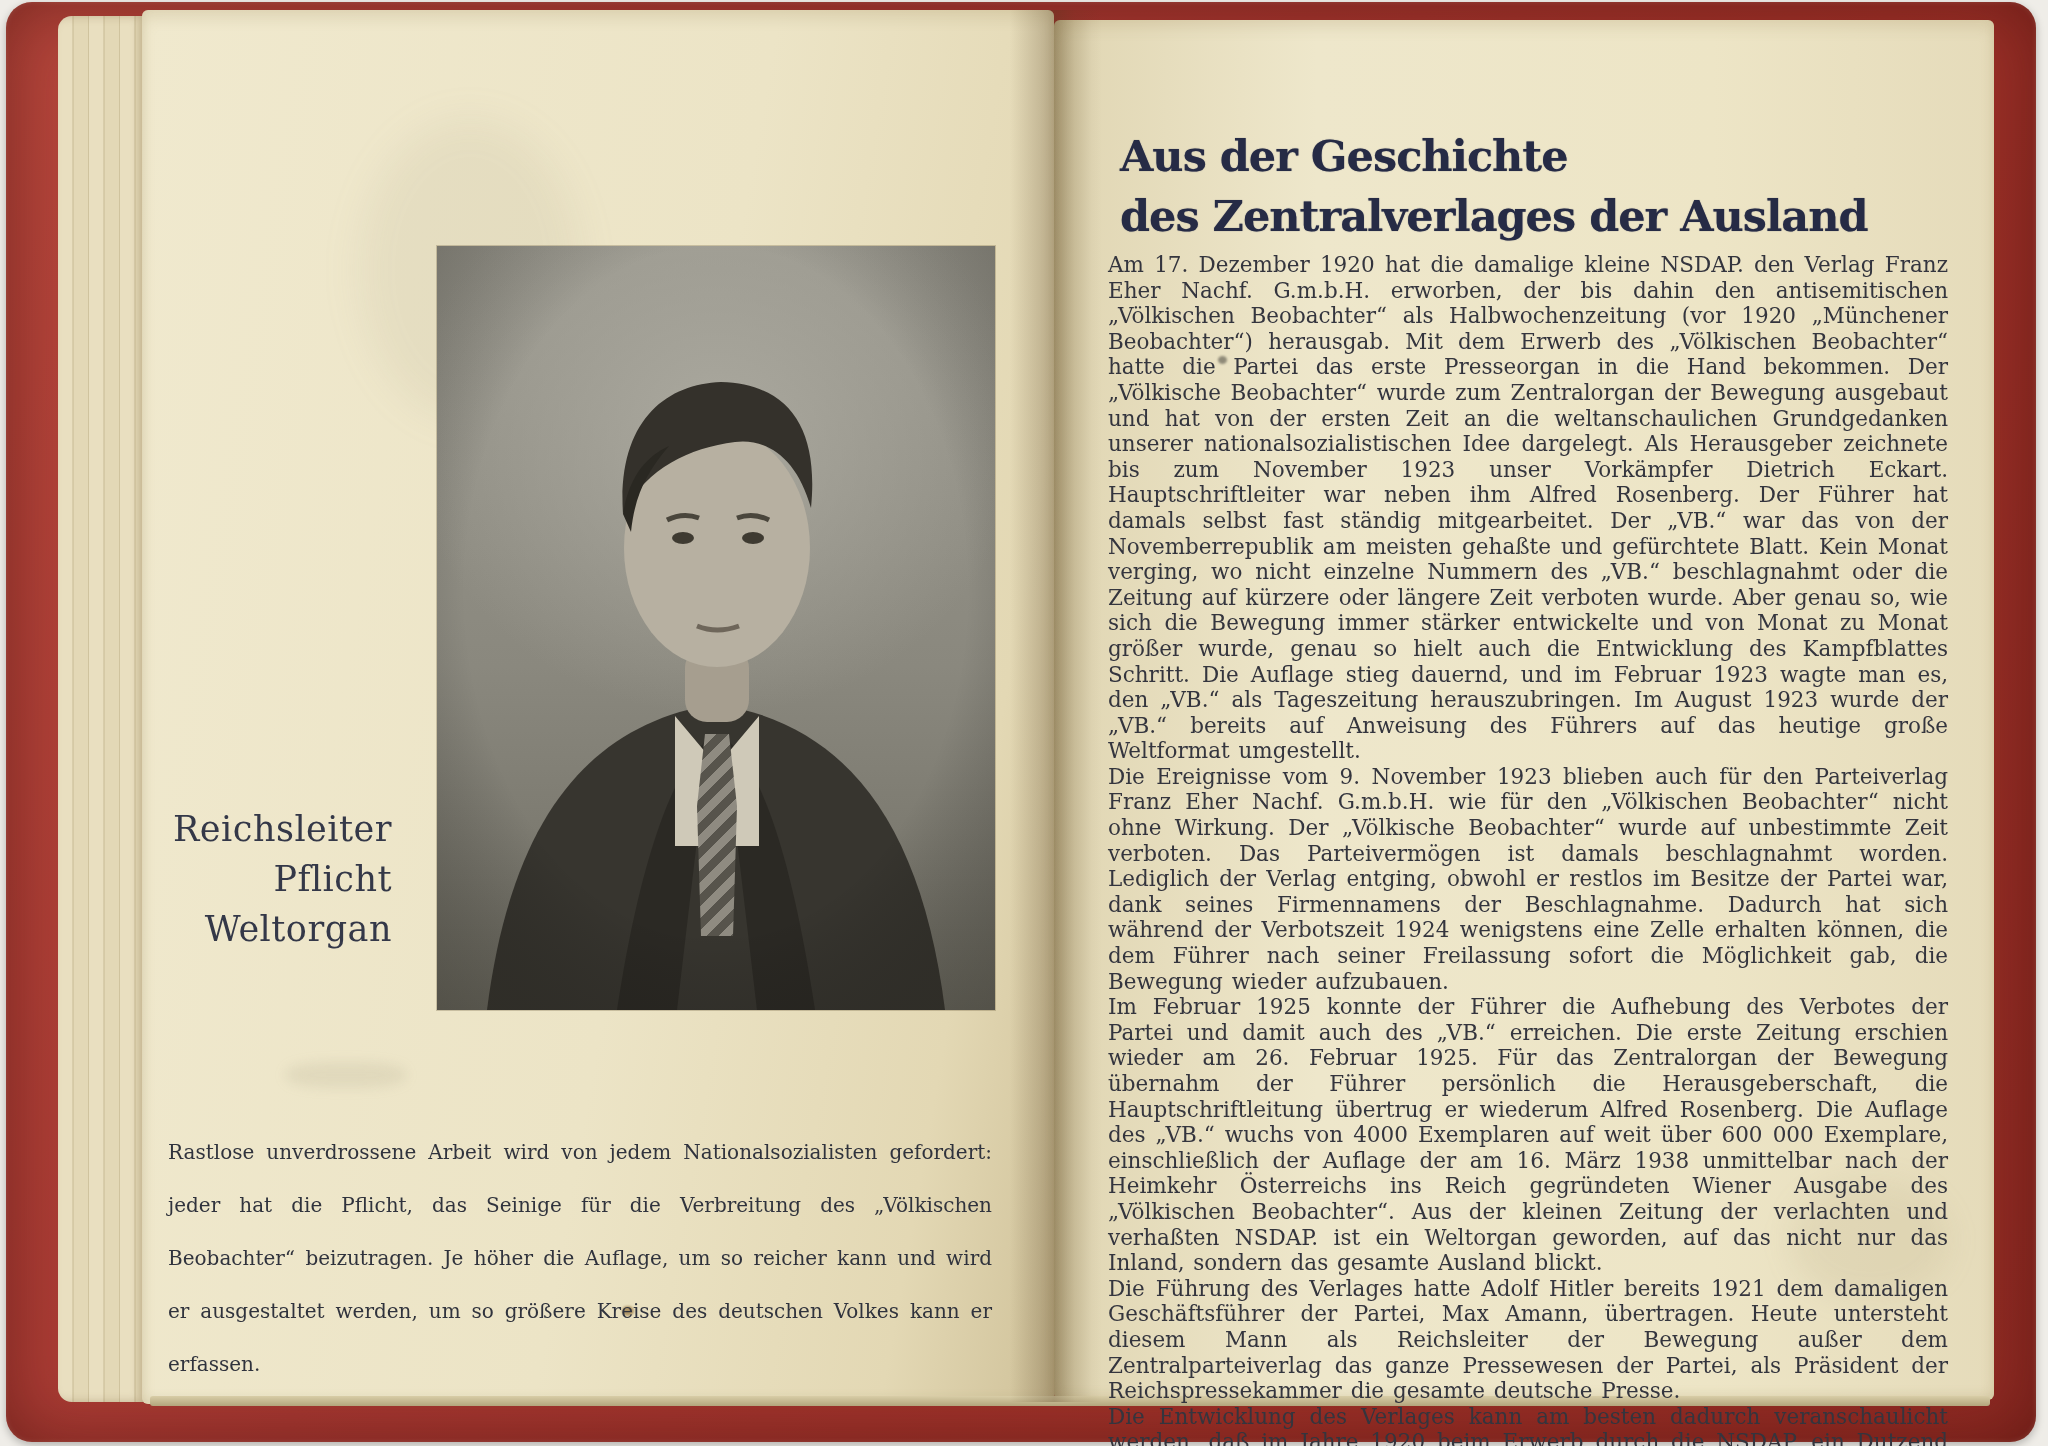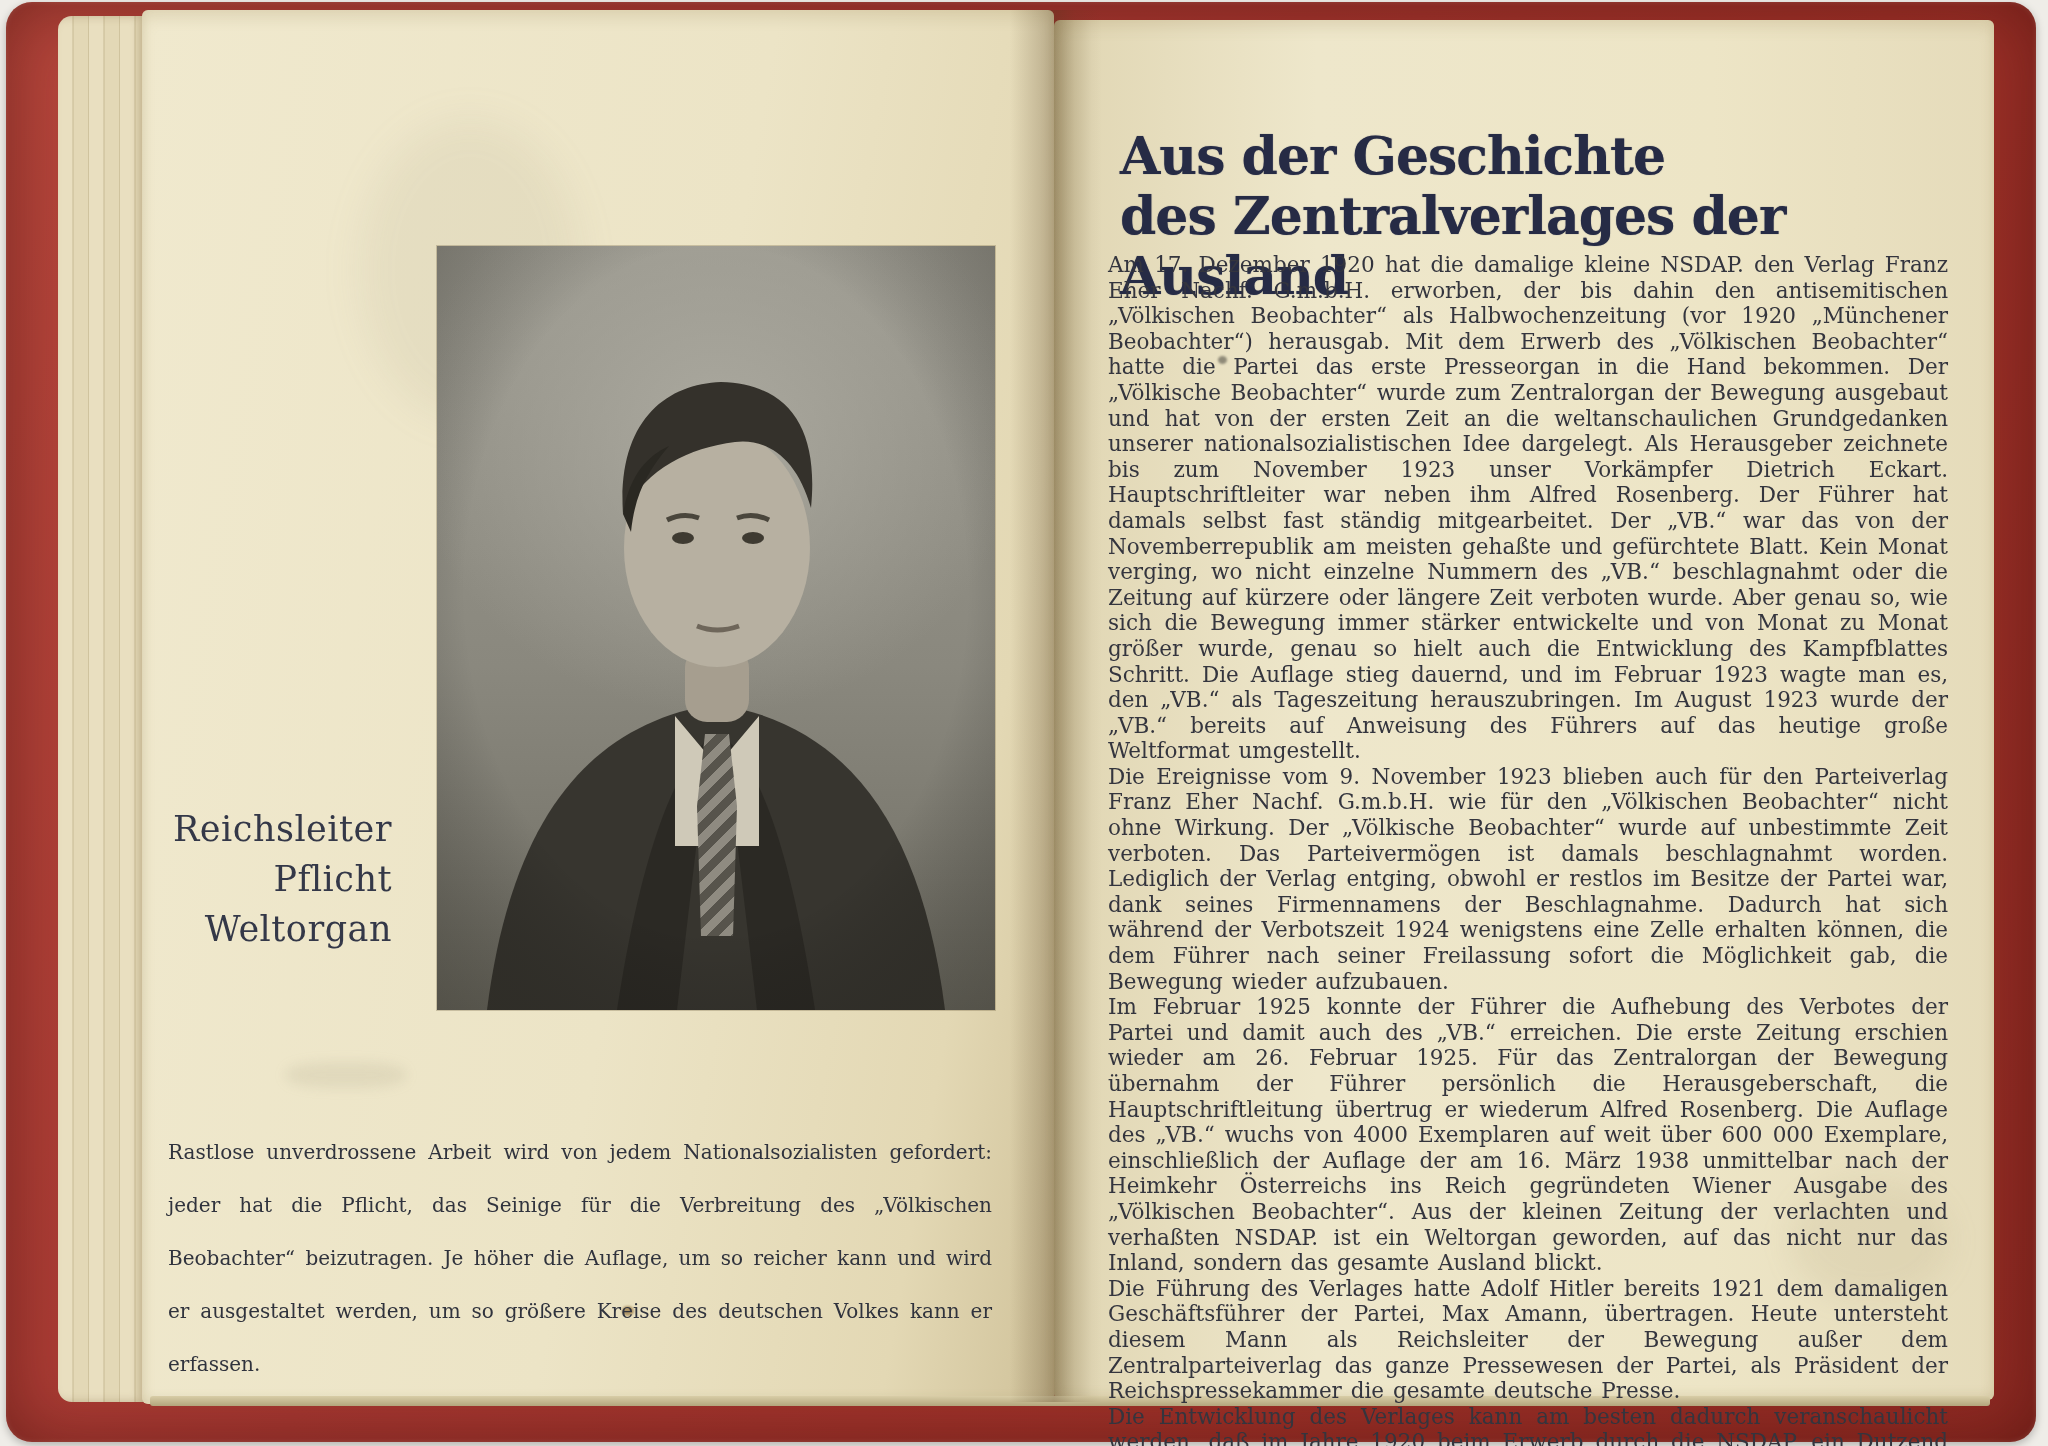--- a/index.html
+++ b/index.html
@@ -71,21 +71,21 @@
     position:absolute;left:168px;top:1126px;width:824px;
     margin:0;text-align:justify;
     font-size:20px;line-height:53px;color:#30333d;
     word-spacing:3px;
   }
 
   
   .heading{
     position:absolute;left:1120px;top:126px;width:860px;
     color:#262b45;font-weight:700;
-    font-size:52px;line-height:60px;letter-spacing:-1px;
+    font-size:43px;line-height:60px;letter-spacing:-1px;
     text-shadow:0 0 1px rgba(30,35,70,.6);
   }
 
   
   .body-text{
     position:absolute;left:1108px;top:252px;width:840px;
     color:#34353e;font-size:21.5px;line-height:25.6px;
     text-align:justify;word-spacing:2px;
   }
   .body-text p{margin:0;}

